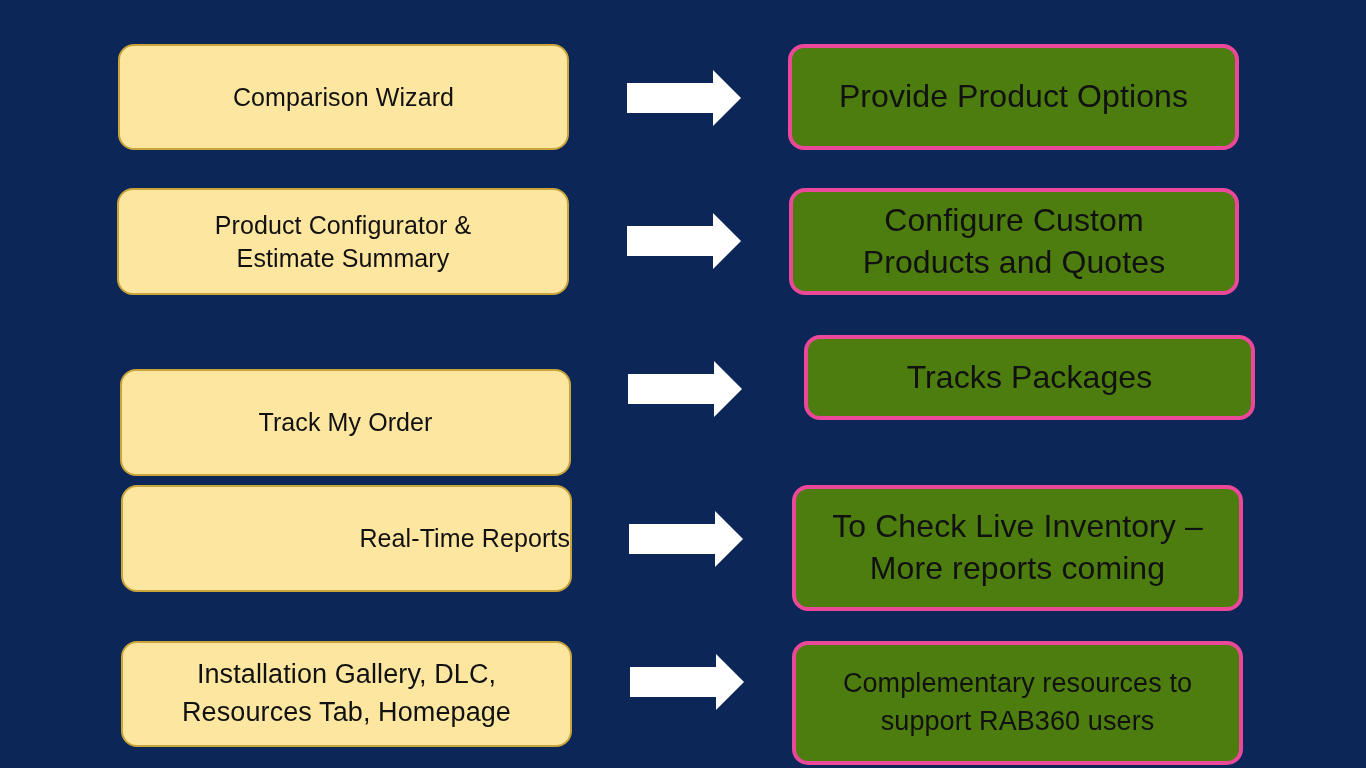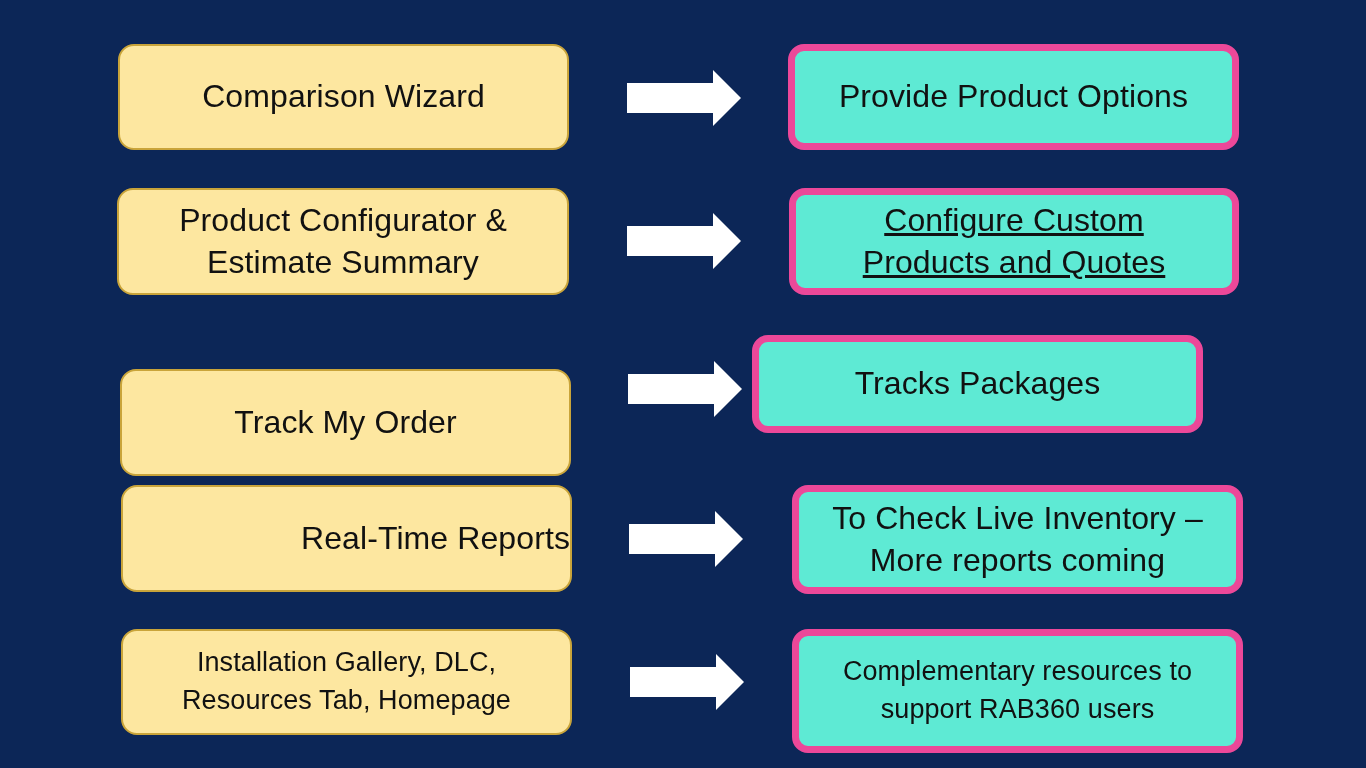--- a/index.html
+++ b/index.html
@@ -26,30 +26,31 @@
       line-height: 1.3;
       letter-spacing: 0.1px;
     }
     .box span {
       display: block;
       white-space: pre-line;
     }
     .left {
       background: #fde7a0;
       border: 2px solid #c9a43a;
-      font-size: 32px;
+      font-size: 25px;
     }
     .right {
-      background: #5eead4;
-      border: 7px solid #ec4899;
+      background: #4d7c0f;
+      border: 4px solid #ec4899;
       font-size: 32px;
     }
     .small {
       font-size: 27px;
       line-height: 1.4;
+      margin-top: 12px;
     }
     .arrow {
       position: absolute;
       width: 116px;
       height: 58px;
     }
     .arrow svg {
       display: block;
       width: 100%;
       height: 100%;
@@ -72,46 +73,46 @@
 
 <div class="box left" style="left:117px; top:188px; width:452px; height:107px;text-align:center;">
   <span>Product Configurator &amp;
 Estimate Summary</span>
 </div>
 <div class="arrow" style="left:626px; top:212px;">
   <svg viewBox="0 0 116 58">
       <polygon points="1,14 87,14 87,1 115,29 87,57 87,44 1,44" fill="#ffffff"></polygon>
     </svg>
 </div>
-<div class="box right" style="left:789px; top:188px; width:450px; height:107px;text-decoration:underline;">
+<div class="box right" style="left:789px; top:188px; width:450px; height:107px;">
   <span>Configure Custom
 Products and Quotes</span>
 </div>
 
 <div class="box left" style="left:120px; top:335px; width:451px; height:107px;margin-top:34px;">
   <span>Track My Order</span>
 </div>
 <div class="arrow" style="left:627px; top:360px;">
   <svg viewBox="0 0 116 58">
       <polygon points="1,14 87,14 87,1 115,29 87,57 87,44 1,44" fill="#ffffff"></polygon>
     </svg>
 </div>
-<div class="box right" style="left:752px; top:335px; width:451px; height:98px;">
+<div class="box right" style="left:804px; top:335px; width:451px; height:85px;">
   <span>Tracks Packages</span>
 </div>
 
 <div class="box left" style="left:121px; top:485px; width:451px; height:107px;justify-content:flex-end;">
   <span>Real-Time Reports</span>
 </div>
 <div class="arrow" style="left:628px; top:510px;">
   <svg viewBox="0 0 116 58">
       <polygon points="1,14 87,14 87,1 115,29 87,57 87,44 1,44" fill="#ffffff"></polygon>
     </svg>
 </div>
-<div class="box right" style="left:792px; top:485px; width:451px; height:109px;">
+<div class="box right" style="left:792px; top:485px; width:451px; height:126px;">
   <span>To Check Live Inventory –
 More reports coming</span>
 </div>
 
 <div class="box left small" style="left:121px; top:629px; width:451px; height:106px;">
   <span>Installation Gallery, DLC,
 Resources Tab, Homepage</span>
 </div>
 <div class="arrow" style="left:629px; top:653px;">
   <svg viewBox="0 0 116 58">

